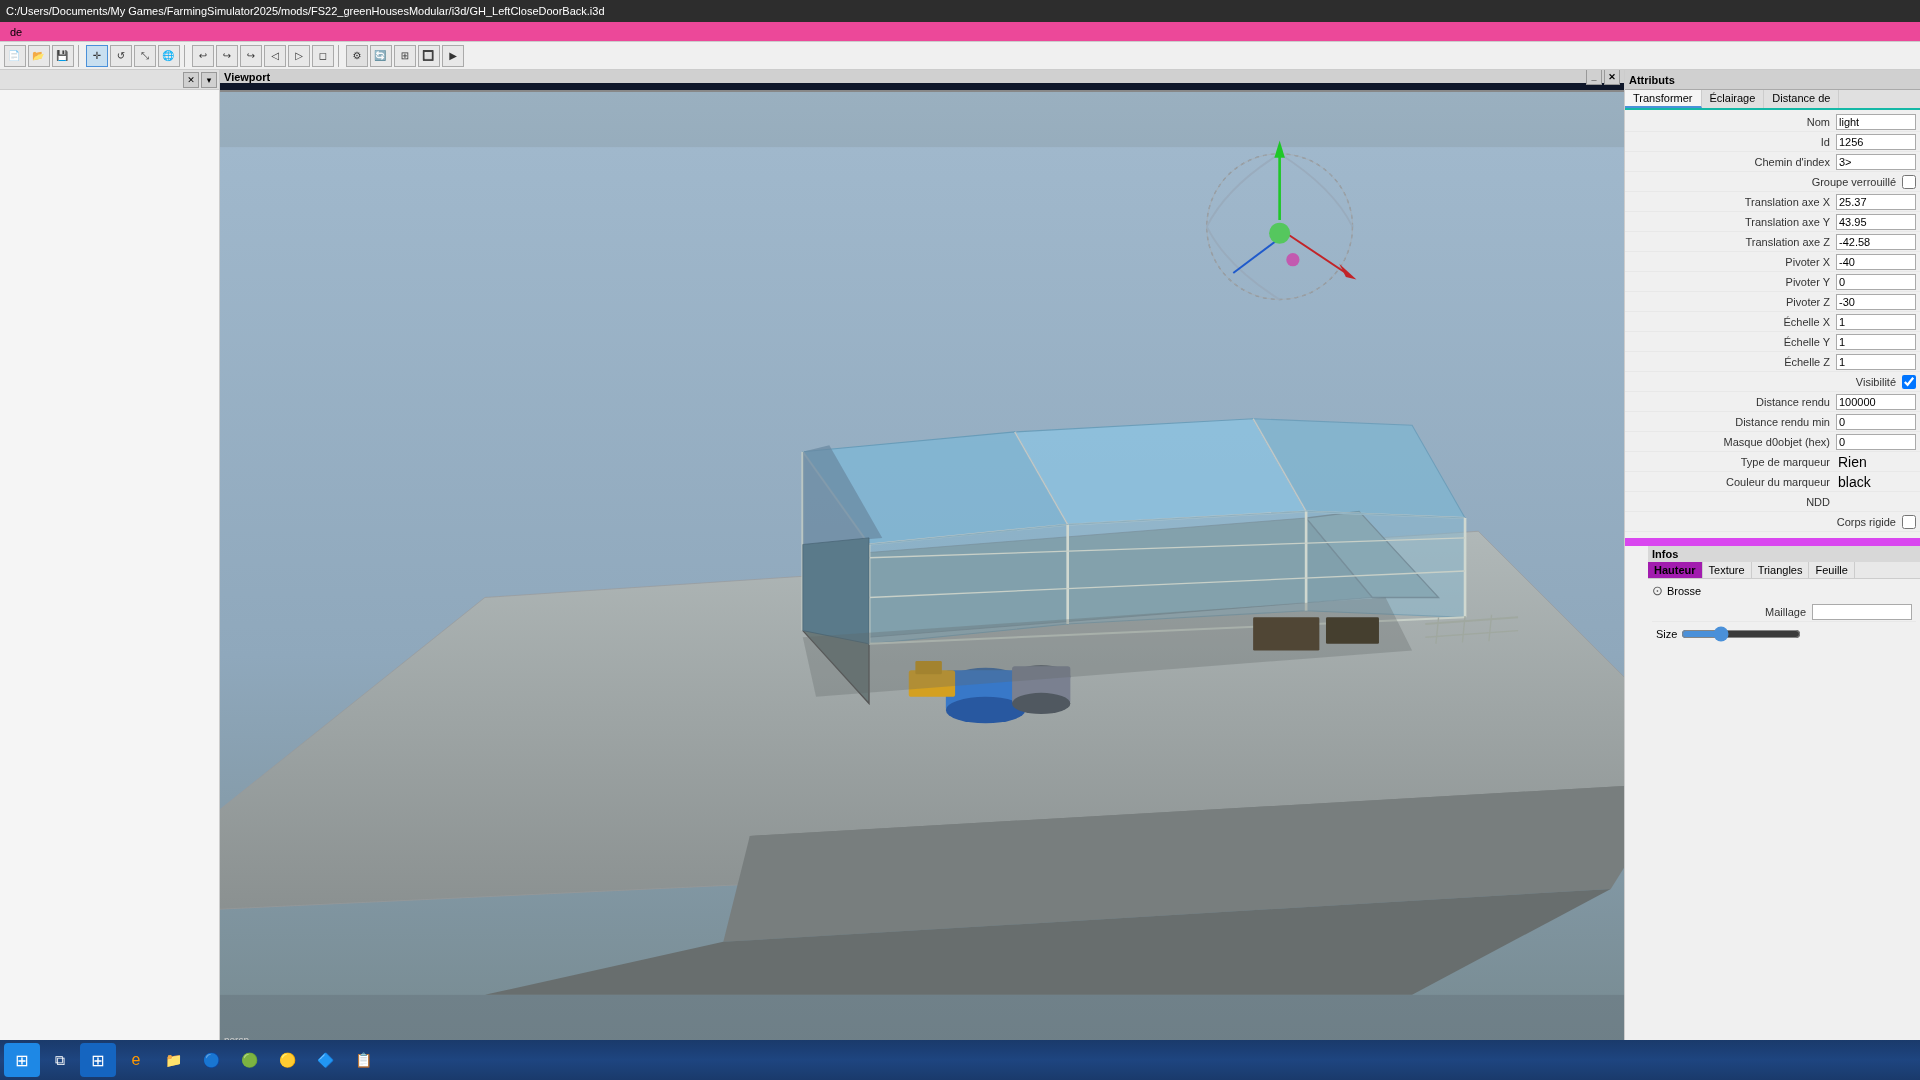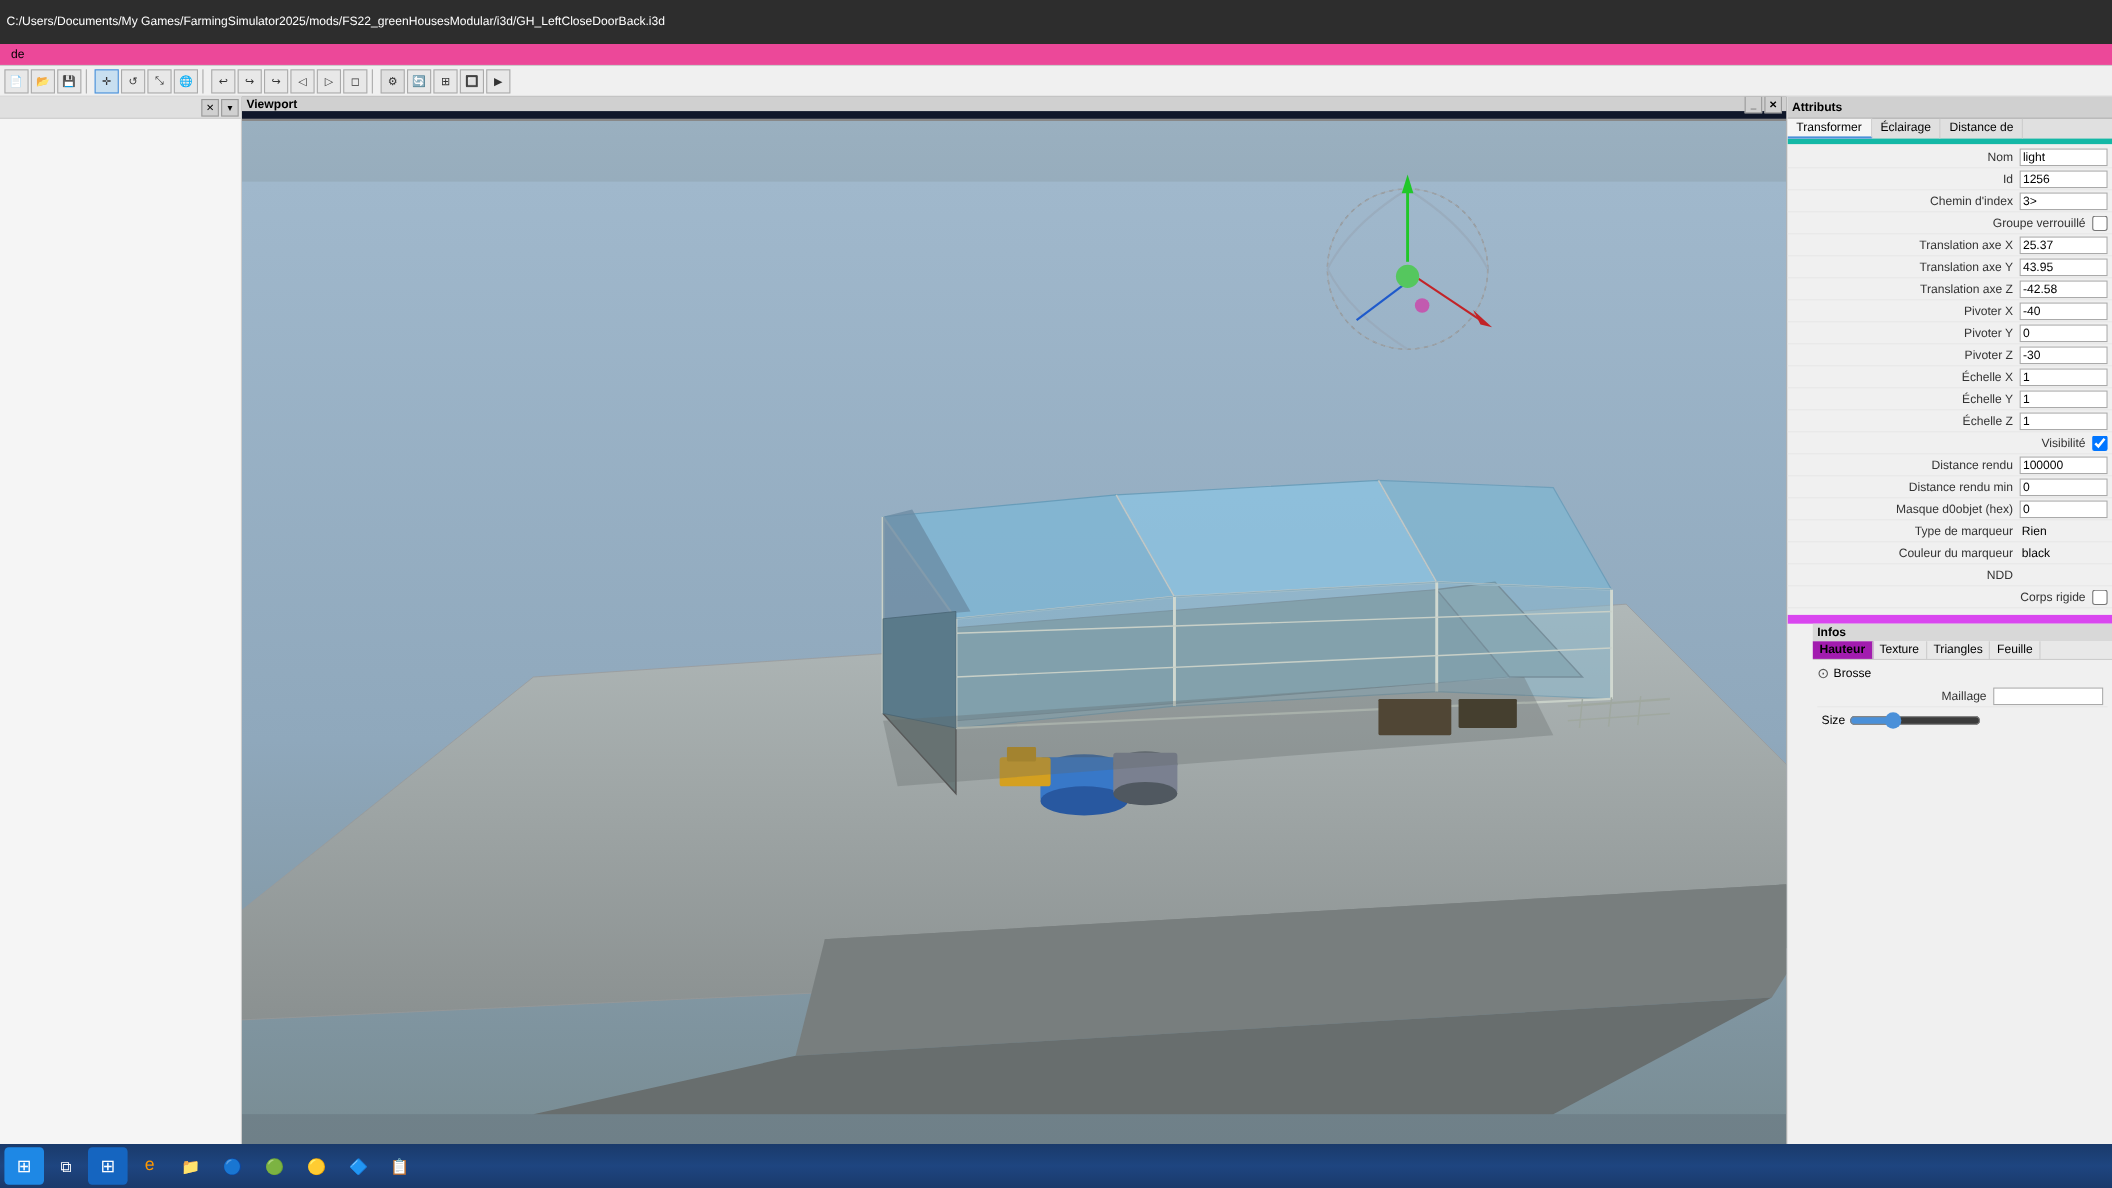--- a/index.html
+++ b/index.html
@@ -1,20 +1,20 @@
 <!DOCTYPE html>
 <html><head>
   <meta charset="utf-8">
   <style>
     * { margin: 0; padding: 0; box-sizing: border-box; }
     body { width: 1920px; height: 1080px; background: #c0c0c0; font-family: 'Segoe UI', Arial, sans-serif; font-size: 11px; overflow: hidden; }
 
     
     #titlebar {
-      height: 40px;
+      height: 22px;
       background: #2d2d2d;
       color: #fff;
       display: flex;
       align-items: center;
       padding: 0 6px;
       font-size: 11px;
     }
 
     
     #menubar {
@@ -140,21 +140,21 @@
       align-items: center;
       padding: 0 4px;
       font-size: 11px;
       font-weight: bold;
       gap: 6px;
     }
 
     .attr-tabs {
       display: flex;
       background: #e0e0e0;
-      border-bottom: 5px solid #14b8a6;
+      border-bottom: 2px solid #14b8a6;
     }
     .attr-tab {
       padding: 2px 8px;
       font-size: 11px;
       cursor: pointer;
       border-right: 1px solid #ccc;
     }
     .attr-tab.active {
       background: #f5f5f5;
       border-bottom: 2px solid #4a90d9;
@@ -182,21 +182,21 @@
       width: 80px;
       height: 16px;
       background: white;
       border: 1px solid #aaa;
       padding: 0 2px;
       font-size: 11px;
       color: #000;
     }
     .attr-value-text {
       width: 80px;
-      font-size: 11px;
+      font-size: 14px;
       color: #000;
       padding-left: 2px;
     }
     .attr-checkbox {
       width: 14px; height: 14px;
     }
 
     
     #infos-section {
       border-top: 8px solid #d946ef;

